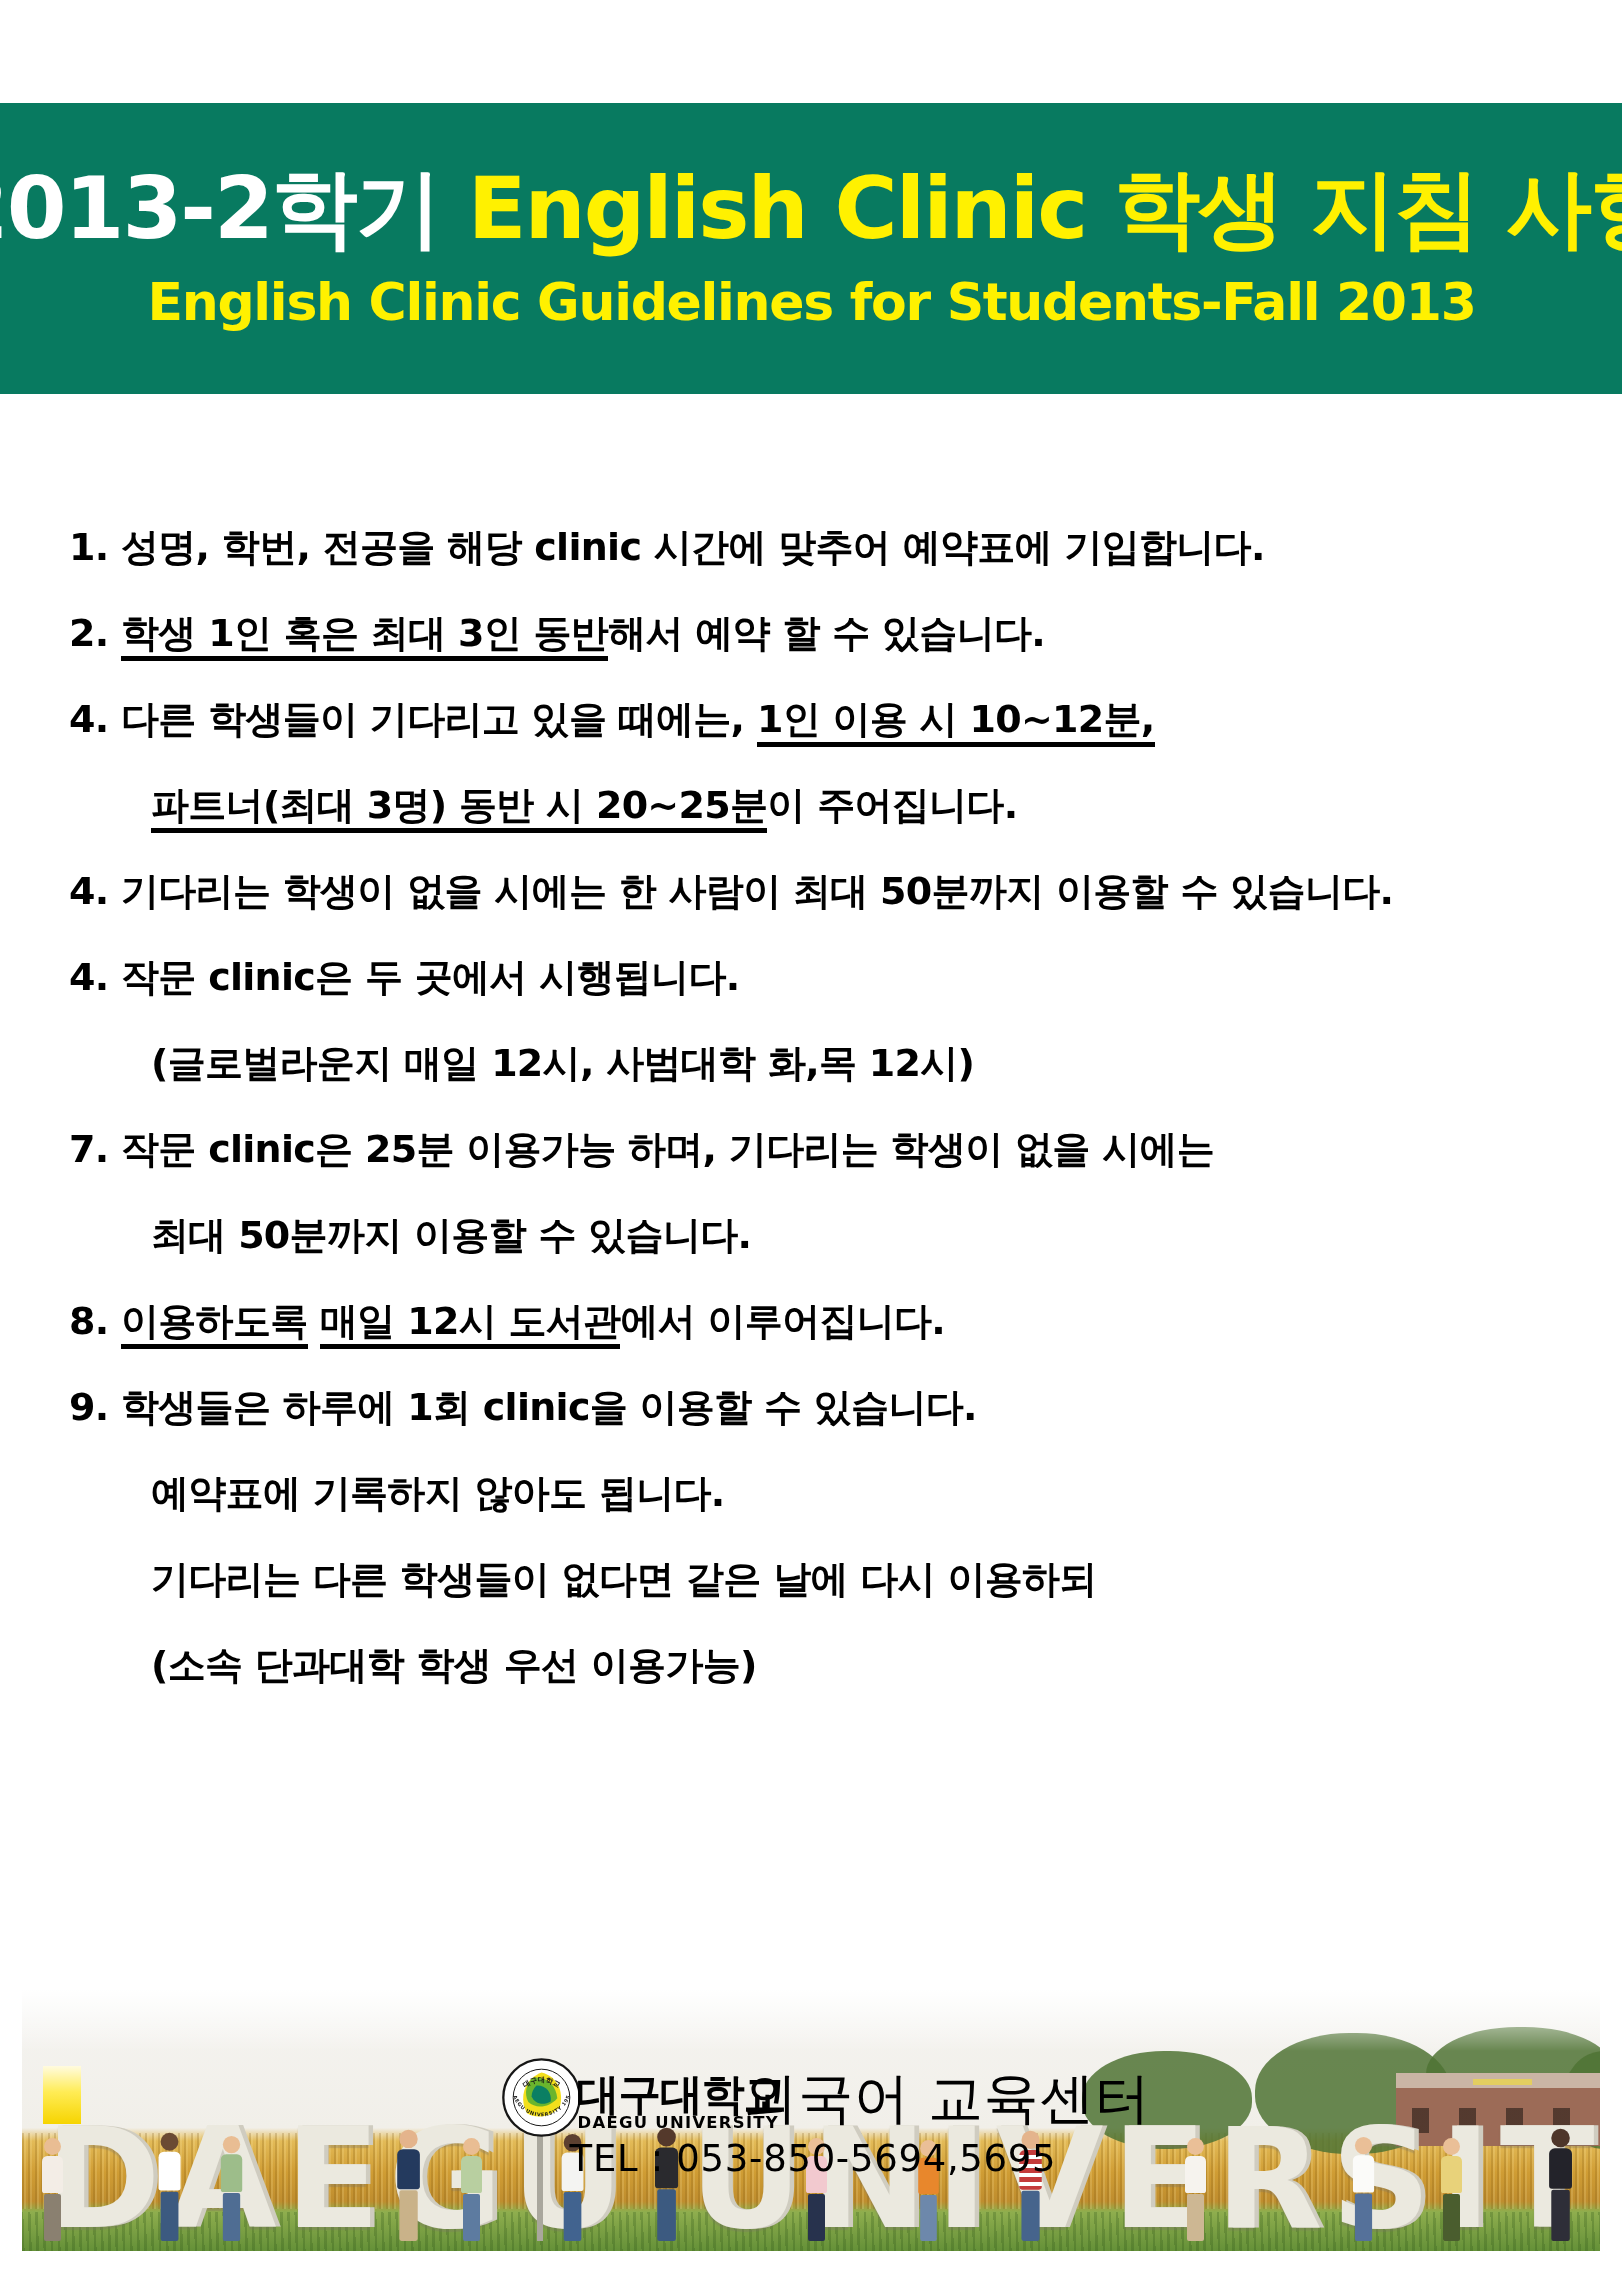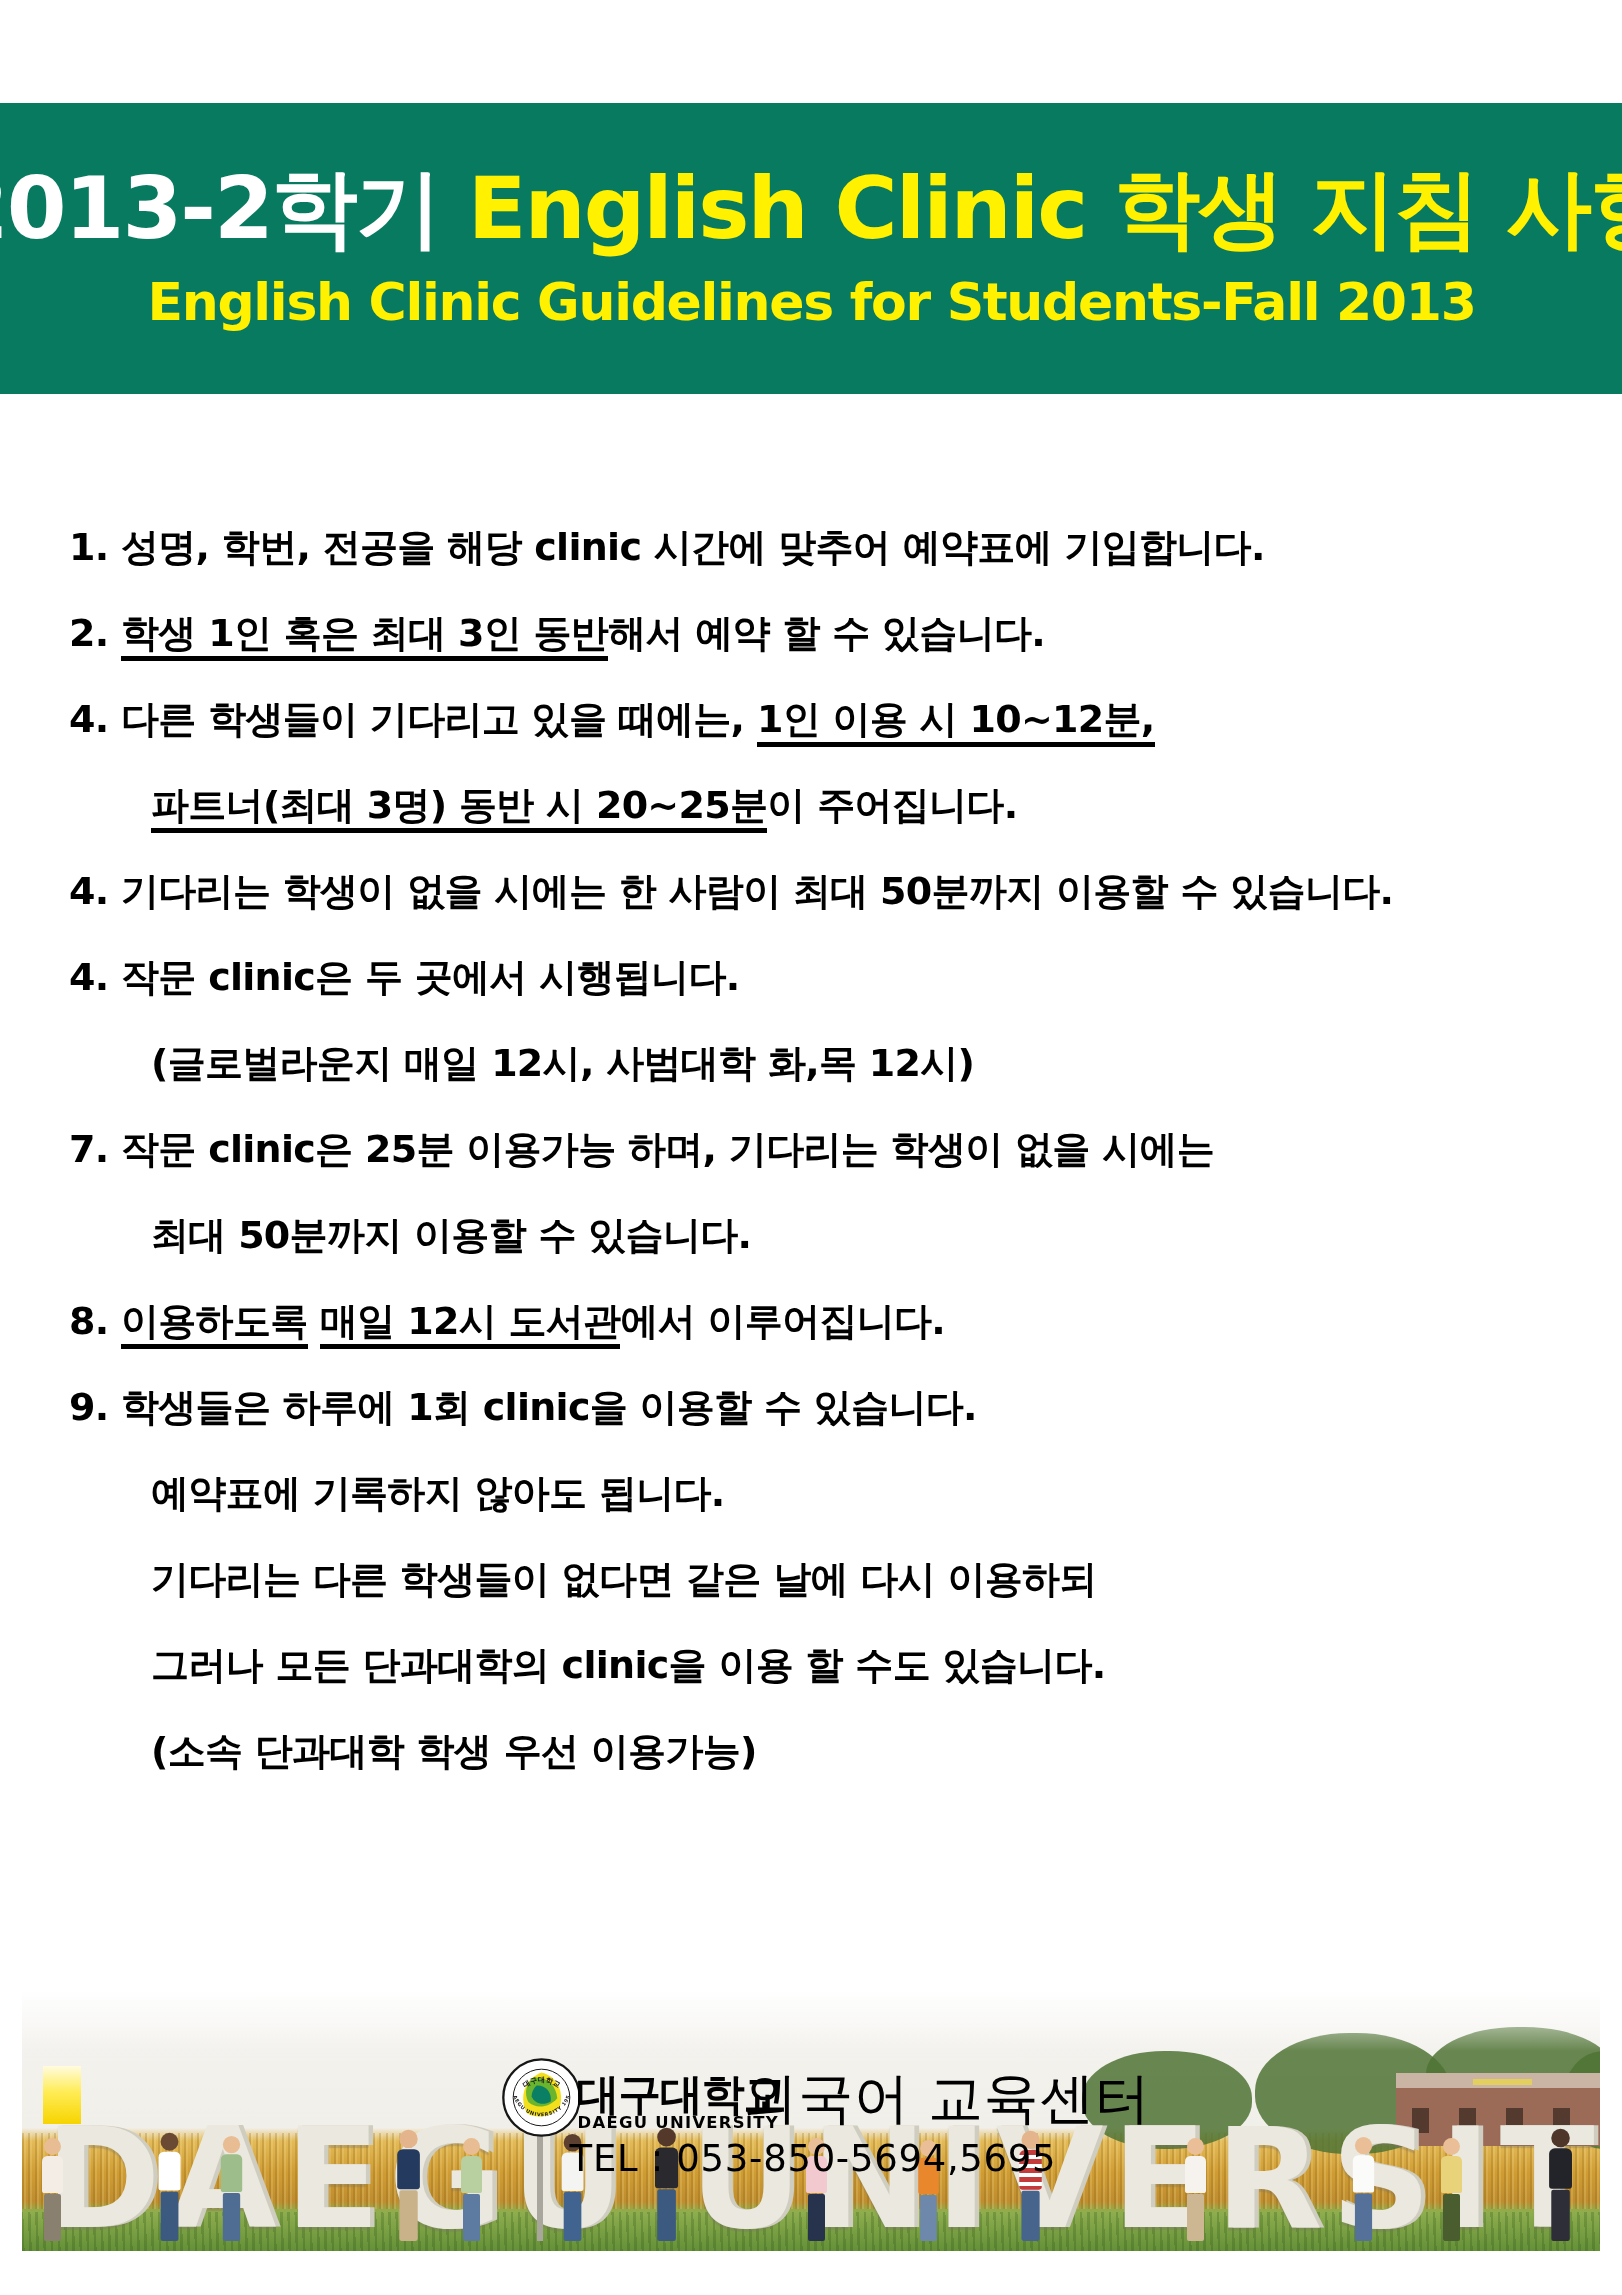--- a/index.html
+++ b/index.html
@@ -74,21 +74,20 @@
     <div class="g-line indent"><span class="seg-underline">파트너(최대 3명) 동반 시 20~25분</span><span class="seg-normal">이 주어집니다.</span></div>
     <div class="g-line"><span class="seg-normal">4. 기다리는 학생이 없을 시에는 한 사람이 최대 50분까지 이용할 수 있습니다.</span></div>
     <div class="g-line"><span class="seg-normal">4. 작문 clinic은 두 곳에서 시행됩니다.</span></div>
     <div class="g-line indent"><span class="seg-normal">(글로벌라운지 매일 12시, 사범대학 화,목 12시)</span></div>
     <div class="g-line"><span class="seg-normal">7. 작문 clinic은 25분 이용가능 하며, 기다리는 학생이 없을 시에는</span></div>
     <div class="g-line indent"><span class="seg-normal">최대 50분까지 이용할 수 있습니다.</span></div>
     <div class="g-line"><span class="seg-normal">8. </span><span class="seg-underline">이용하도록</span><span class="seg-normal"> </span><span class="seg-underline">매일 12시 도서관</span><span class="seg-normal">에서 이루어집니다.</span></div>
     <div class="g-line"><span class="seg-normal">9. 학생들은 하루에 1회 clinic을 이용할 수 있습니다.</span></div>
     <div class="g-line indent"><span class="seg-normal">예약표에 기록하지 않아도 됩니다.</span></div>
     <div class="g-line indent"><span class="seg-normal">기다리는 다른 학생들이 없다면 같은 날에 다시 이용하되</span></div>
-    <div class="g-line indent"><span class="seg-normal">그러나 모든 단과대학의 clinic을 이용 할 수도 있습니다.</span></div>
     <div class="g-line indent"><span class="seg-normal">(소속 단과대학 학생 우선 이용가능)</span></div>
   </div>
 
 <div class="photo">
   <div class="wheat-tex"></div>
   <div class="grass-tex"></div>
 
   <div class="tree" style="left:1060px;top:62px;width:170px;height:98px;"></div>
   <div class="tree" style="left:1233px;top:44px;width:196px;height:121px;"></div>
   <div class="tree" style="left:1404px;top:38px;width:190px;height:98px;"></div>

